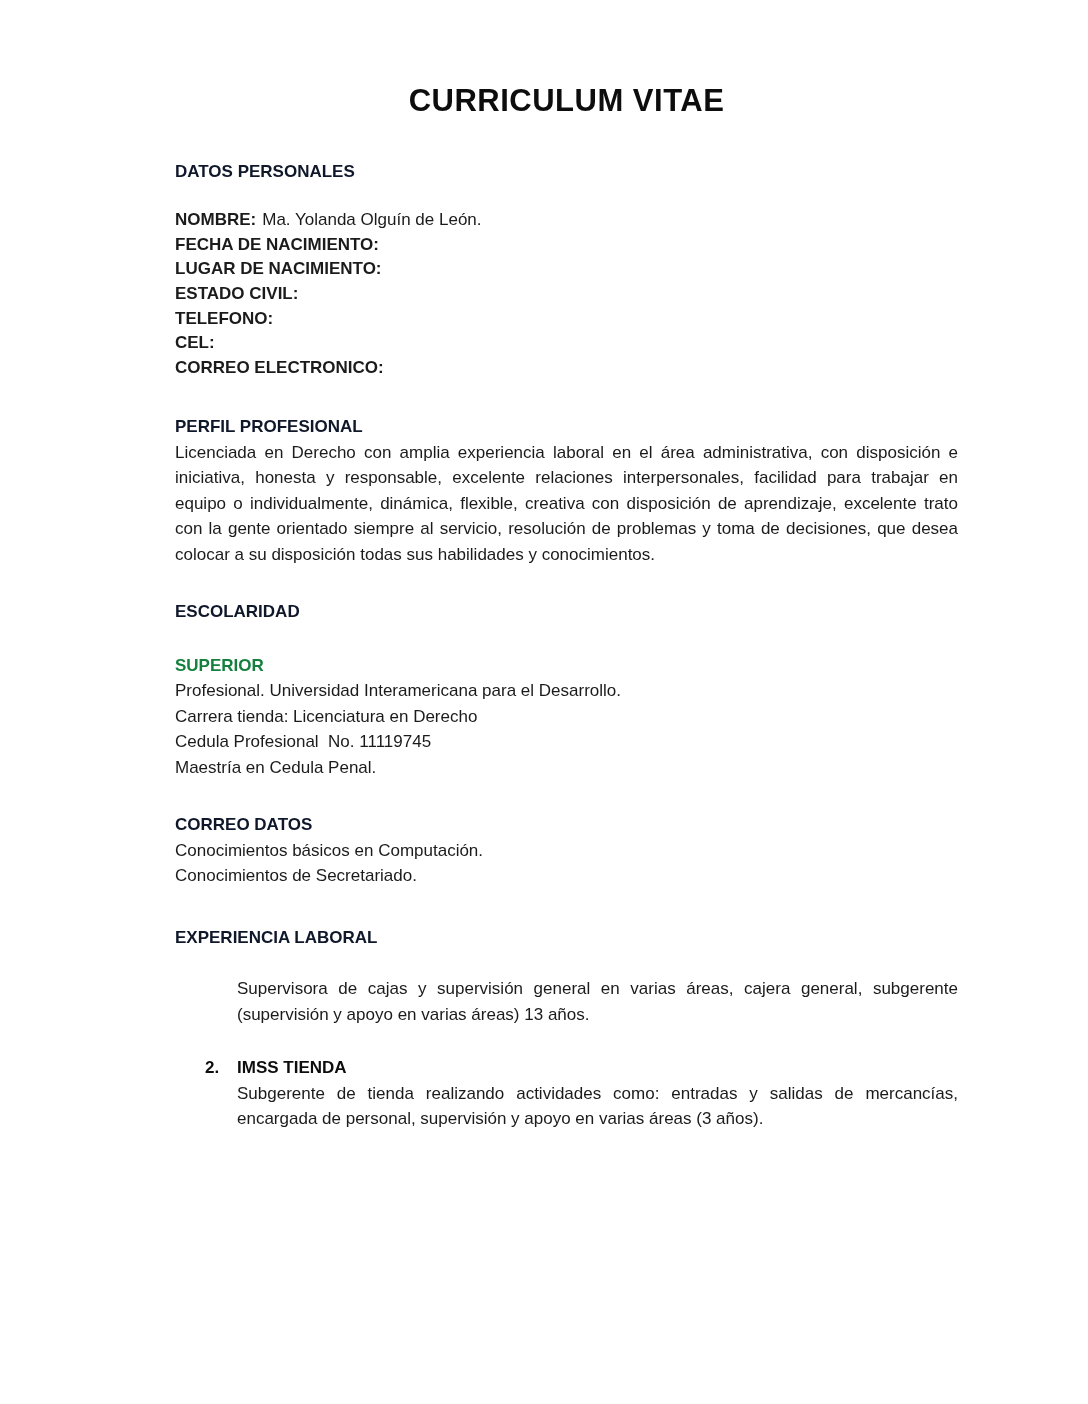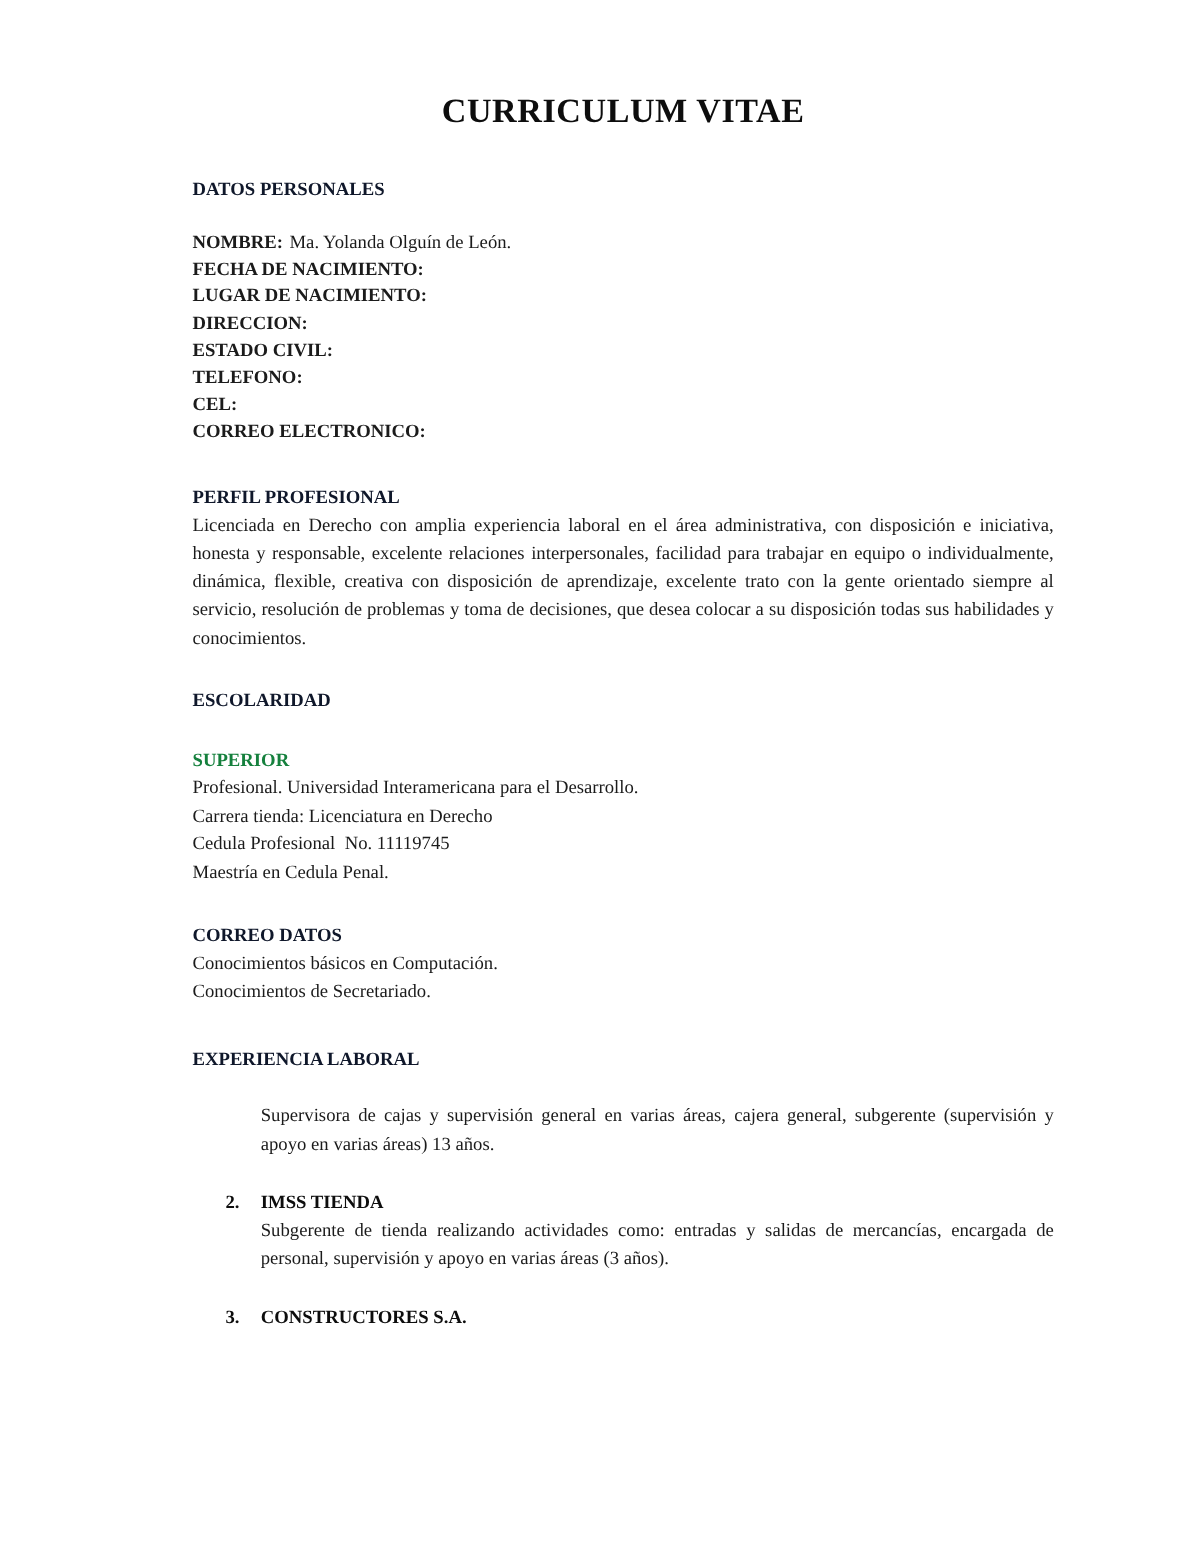--- a/index.html
+++ b/index.html
@@ -7,21 +7,21 @@
     padding: 0;
     background: #ffffff;
   }
   .page {
     width: 1088px;
     height: 1404px;
     margin: 0 auto;
     background: #ffffff;
     box-sizing: border-box;
     padding: 78px 130px 60px 175px;
-    font-family: Liberation Serif, serif;
+    font-family: Liberation Sans, sans-serif;
     color: #1b1b1b;
     font-size: 17px;
     line-height: 1.5;
     overflow: hidden;
     position: relative;
   }
   .title {
     font-size: 31px;
     font-weight: bold;
     color: #0d0d0d;
@@ -75,23 +75,20 @@
       <div class="field">
         <span class="label">NOMBRE:</span><span class="value">Ma. Yolanda Olguín de León.</span>
       </div>
       <div class="field">
         <span class="label">FECHA DE NACIMIENTO:</span><span class="value"></span>
       </div>
       <div class="field">
         <span class="label">LUGAR DE NACIMIENTO:</span><span class="value"></span>
       </div>
       <div class="field">
-        <span class="label">DIRECCION:</span><span class="value"></span>
-      </div>
-      <div class="field">
         <span class="label">ESTADO CIVIL:</span><span class="value"></span>
       </div>
       <div class="field">
         <span class="label">TELEFONO:</span><span class="value"></span>
       </div>
       <div class="field">
         <span class="label">CEL:</span><span class="value"></span>
       </div>
       <div class="field">
         <span class="label">CORREO ELECTRONICO:</span><span class="value"></span>
@@ -127,23 +124,17 @@
         <p class="exp-desc">Supervisora de cajas y supervisión general en varias áreas, cajera general, subgerente (supervisión y apoyo en varias áreas) 13 años.</p>
       </div>
 
       <div class="exp-item">
         <div class="exp-head">
           <span class="exp-num">2.</span><span class="exp-name">IMSS TIENDA</span>
         </div>
         <p class="exp-desc">Subgerente de tienda realizando actividades como: entradas y salidas de mercancías, encargada de personal, supervisión y apoyo en varias áreas (3 años).</p>
       </div>
 
-      <div class="exp-item">
-        <div class="exp-head">
-          <span class="exp-num">3.</span><span class="exp-name">CONSTRUCTORES S.A.</span>
-        </div>
-        <p class="exp-desc"></p>
-      </div>
 
     </div>
   </section>
 
 </div>
 
 </body></html>

